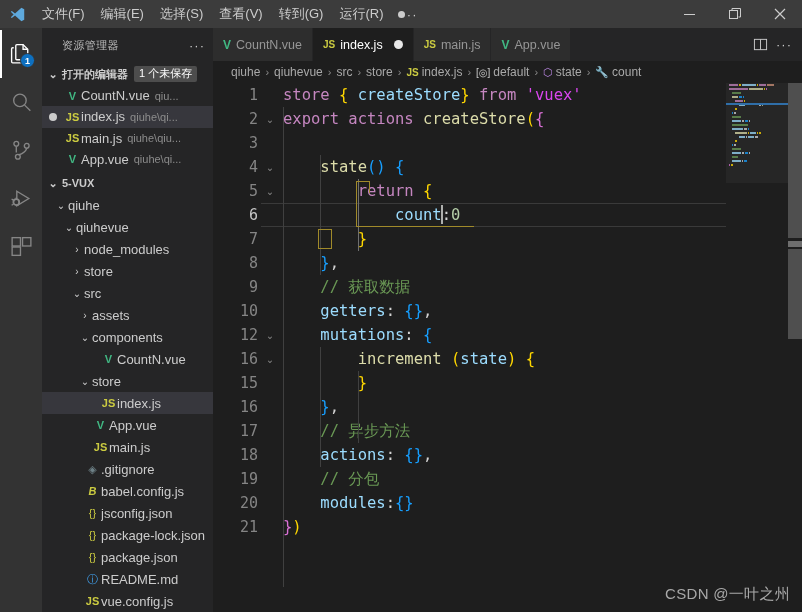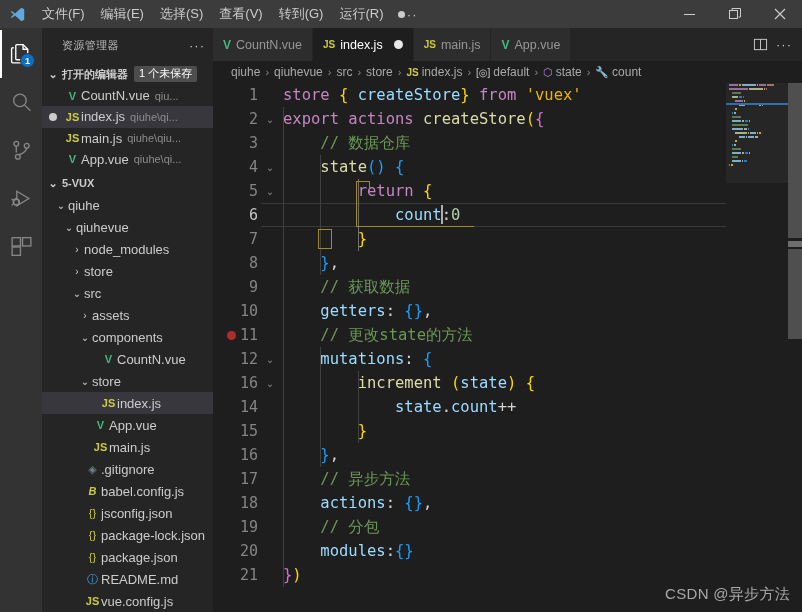--- a/index.html
+++ b/index.html
@@ -235,21 +235,21 @@
     width: 18px; flex: 0 0 18px;
     text-align: center; color: #868686; font-size: 10px;
     font-family: "Liberation Sans", sans-serif;
   }
   .ltext { padding-left: 4px; position: relative; }
 
   
   .t-kw     { color: #c586c0; }
   .t-fn     { color: #dcdcaa; }
   .t-var    { color: #9cdcfe; }
-  .t-str    { color: #eab308; }
+  .t-str    { color: #d946ef; }
   .t-num    { color: #b5cea8; }
   .t-cmt    { color: #6a9955; }
   .t-p1     { color: #ffd700; }
   .t-p2     { color: #da70d6; }
   .t-p3     { color: #179fff; }
   .t-plain  { color: #d4d4d4; }
 
   .indent-guide {
     position: absolute; top: 0; bottom: 0; width: 1px;
     background: #404040;
@@ -614,32 +614,30 @@
         <span class="bc-item">
           <span style="color:#cccccc;font-size:11px;">🔧</span>
           <span>count</span>
         </span>
       </div>
 
       <div class="code-area">
         <div class="code-scroll" id="code-lines">
             <div class="line"><span class="lnum">1</span><span class="fold"></span><span class="ltext"><span class="t-kw">store </span><span class="t-p1">{ </span><span class="t-var">createStore</span><span class="t-p1">}</span><span class="t-kw"> from </span><span class="t-str">'vuex'</span></span></div>
             <div class="line"><span class="lnum">2</span><span class="fold">⌄</span><span class="ltext"><span class="t-kw">export actions </span><span class="t-fn">createStore</span><span class="t-p1">(</span><span class="t-p2">{</span></span></div>
-            <div class="line"><span class="lnum">3</span><span class="fold"></span><span class="ltext"><span class="t-cmt">    // 数据仓库</span></span></div>
+            <div class="line"><span class="lnum">3</span><span class="fold"></span></div>
             <div class="line"><span class="lnum">4</span><span class="fold">⌄</span><span class="ltext"><span class="t-plain">    </span><span class="t-fn">state</span><span class="t-p3">()</span><span class="t-plain"> </span><span class="t-p3">{</span></span></div>
             <div class="line"><span class="lnum">5</span><span class="fold">⌄</span><span class="ltext"><span class="t-plain">        </span><span class="t-kw">return</span><span class="t-plain"> </span><span class="t-p1">{</span></span></div>
             <div class="line current"><span class="lnum cur">6</span><span class="fold"></span><span class="ltext"><span class="t-plain">            </span><span class="t-var">count</span><span class="cursor"></span><span class="t-plain">:</span><span class="t-num">0</span></span></div>
             <div class="line"><span class="lnum">7</span><span class="fold"></span><span class="ltext"><span class="t-plain">        </span><span class="t-p1">}</span></span></div>
             <div class="line"><span class="lnum">8</span><span class="fold"></span><span class="ltext"><span class="t-plain">    </span><span class="t-p3">}</span><span class="t-plain">,</span></span></div>
             <div class="line"><span class="lnum">9</span><span class="fold"></span><span class="ltext"><span class="t-cmt">    // 获取数据</span></span></div>
             <div class="line"><span class="lnum">10</span><span class="fold"></span><span class="ltext"><span class="t-plain">    </span><span class="t-var">getters</span><span class="t-plain">: </span><span class="t-p3">{}</span><span class="t-plain">,</span></span></div>
-            <div class="line"><span class="bp"></span><span class="lnum">11</span><span class="fold"></span><span class="ltext"><span class="t-cmt">    // 更改state的方法</span></span></div>
             <div class="line"><span class="lnum">12</span><span class="fold">⌄</span><span class="ltext"><span class="t-plain">    </span><span class="t-var">mutations</span><span class="t-plain">: </span><span class="t-p3">{</span></span></div>
             <div class="line"><span class="lnum">16</span><span class="fold">⌄</span><span class="ltext"><span class="t-plain">        </span><span class="t-fn">increment</span><span class="t-plain"> </span><span class="t-p1">(</span><span class="t-var">state</span><span class="t-p1">)</span><span class="t-plain"> </span><span class="t-p1">{</span></span></div>
-            <div class="line"><span class="lnum">14</span><span class="fold"></span><span class="ltext"><span class="t-plain">            </span><span class="t-var">state</span><span class="t-plain">.</span><span class="t-var">count</span><span class="t-plain">++</span></span></div>
             <div class="line"><span class="lnum">15</span><span class="fold"></span><span class="ltext"><span class="t-plain">        </span><span class="t-p1">}</span></span></div>
             <div class="line"><span class="lnum">16</span><span class="fold"></span><span class="ltext"><span class="t-plain">    </span><span class="t-p3">}</span><span class="t-plain">,</span></span></div>
             <div class="line"><span class="lnum">17</span><span class="fold"></span><span class="ltext"><span class="t-cmt">    // 异步方法</span></span></div>
             <div class="line"><span class="lnum">18</span><span class="fold"></span><span class="ltext"><span class="t-plain">    </span><span class="t-var">actions</span><span class="t-plain">: </span><span class="t-p3">{}</span><span class="t-plain">,</span></span></div>
             <div class="line"><span class="lnum">19</span><span class="fold"></span><span class="ltext"><span class="t-cmt">    // 分包</span></span></div>
             <div class="line"><span class="lnum">20</span><span class="fold"></span><span class="ltext"><span class="t-plain">    </span><span class="t-var">modules</span><span class="t-plain">:</span><span class="t-p3">{}</span></span></div>
             <div class="line"><span class="lnum">21</span><span class="fold"></span><span class="ltext"><span class="t-plain"></span><span class="t-p2">}</span><span class="t-p1">)</span></span></div>
             <div class="indent-guide" style="left: 70px; top: 24px; height: 480px;"></div>
             <div class="indent-guide" style="left: 107.4px; top: 72px; height: 120px;"></div>
             <div class="indent-guide active-guide" style="left: 144.8px; top: 96px; height: 72px;"></div>
@@ -754,15 +752,15 @@
         <div class="scrollbar-col">
           <div class="sb-thumb" style="top:0px;height:155px;"></div>
           <div class="sb-overview" style="top:158px;height:6px;"></div>
           <div class="sb-thumb" style="top:166px;height:90px;"></div>
         </div>
       </div>
     </div>
   </div>
 
   <div class="watermark">
-    <span>CSDN @异步方法</span>
+    <span>CSDN @一叶之州</span>
   </div>
 </div>
 
 </body></html>

